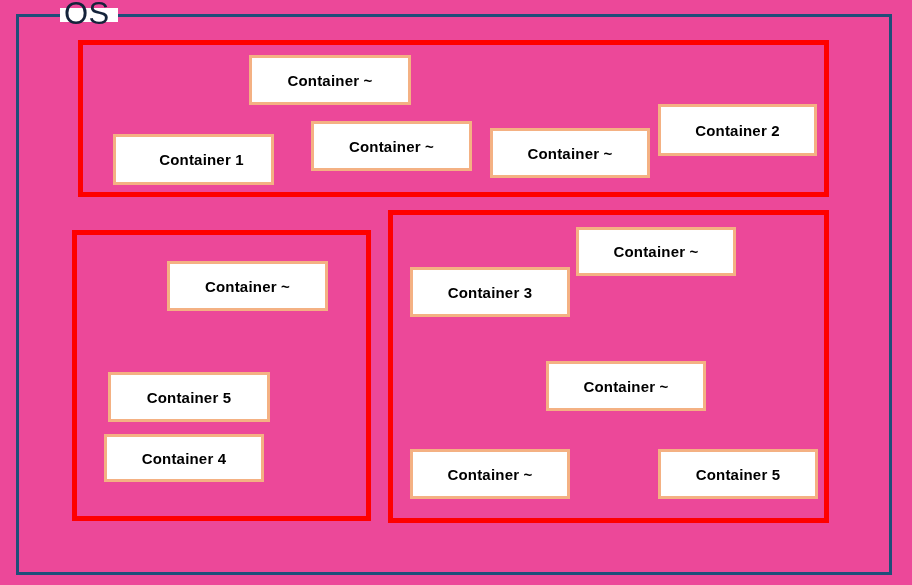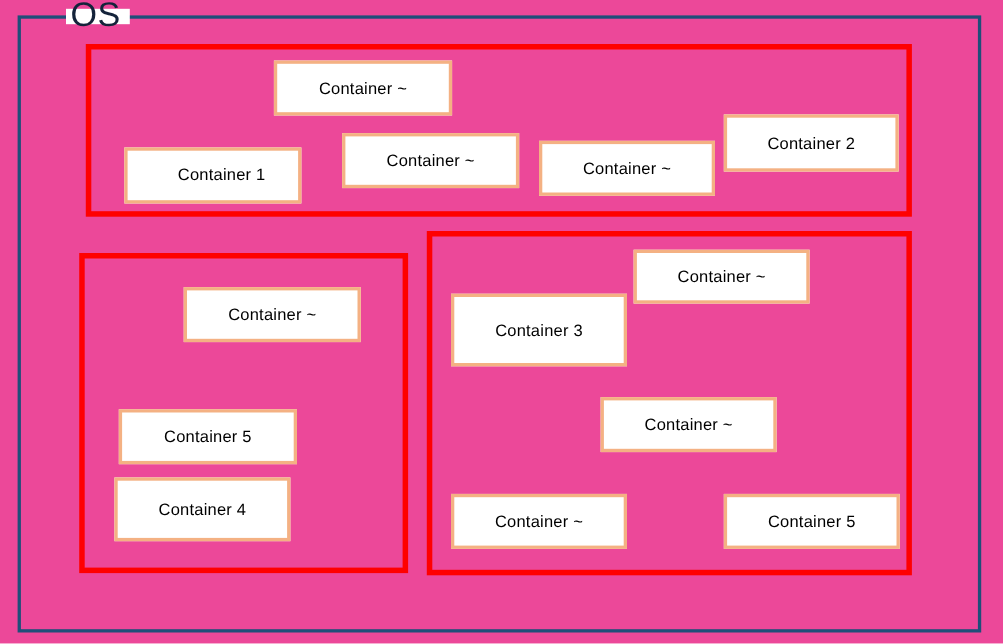--- a/index.html
+++ b/index.html
@@ -51,21 +51,21 @@
   .container-box {
     position: absolute;
     box-sizing: border-box;
     border: 3px solid #F4B183;
     background: #ffffff;
     display: flex;
     align-items: center;
     justify-content: center;
     color: #000000;
     font-family: "Liberation Sans", sans-serif;
-    font-weight: normal;
+    font-weight: bold;
     font-size: 15px;
     letter-spacing: 0.2px;
     white-space: nowrap;
   }
 </style>
 </head>
 <body>
 
 <div id="canvas">
 
@@ -95,37 +95,37 @@
   </div>
 
   <div class="container-box" style="left:113px; top:134px; width:161px; height:51px;padding-left:16px;">
     <span>Container 1</span>
   </div>
 
   <div class="container-box" style="left:576px; top:227px; width:160px; height:49px;">
     <span>Container ~</span>
   </div>
 
-  <div class="container-box" style="left:410px; top:267px; width:160px; height:66px;">
+  <div class="container-box" style="left:410px; top:267px; width:160px; height:50px;">
     <span>Container 3</span>
   </div>
 
   <div class="container-box" style="left:167px; top:261px; width:161px; height:50px;">
     <span>Container ~</span>
   </div>
 
   <div class="container-box" style="left:546px; top:361px; width:160px; height:50px;">
     <span>Container ~</span>
   </div>
 
   <div class="container-box" style="left:108px; top:372px; width:162px; height:50px;">
     <span>Container 5</span>
   </div>
 
-  <div class="container-box" style="left:104px; top:434px; width:160px; height:58px;">
+  <div class="container-box" style="left:104px; top:434px; width:160px; height:48px;">
     <span>Container 4</span>
   </div>
 
   <div class="container-box" style="left:410px; top:449px; width:160px; height:50px;">
     <span>Container ~</span>
   </div>
 
   <div class="container-box" style="left:658px; top:449px; width:160px; height:50px;">
     <span>Container 5</span>
   </div>

